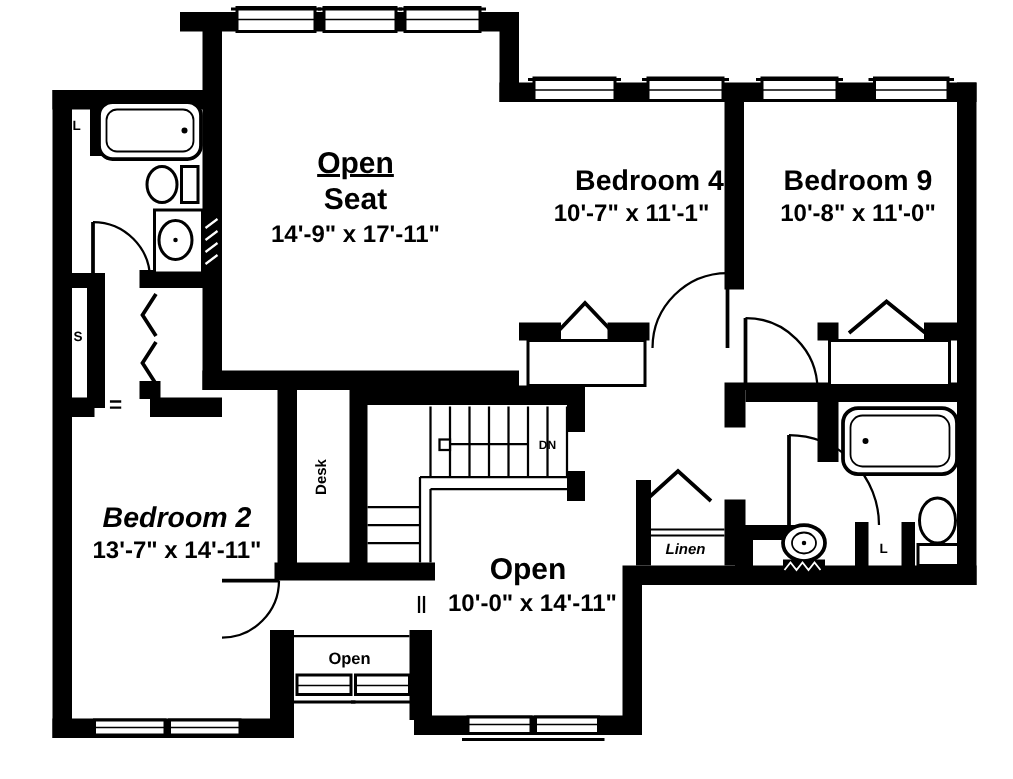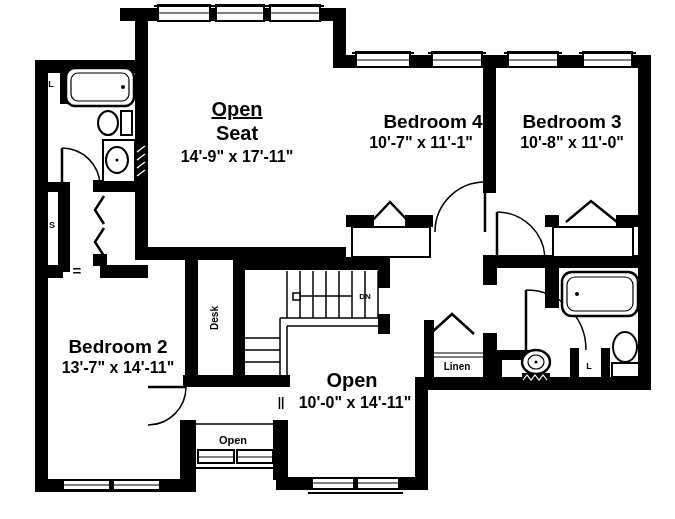--- a/index.html
+++ b/index.html
@@ -266,31 +266,31 @@
   </g>
 </svg>
 
   <div class="lbl room-name" style="left:237px;top:109px;text-decoration:underline;">Open</div>
   <div class="lbl room-name" style="left:237px;top:133px;">Seat</div>
   <div class="lbl room-dims" style="left:237px;top:157px;">14'-9" x 17'-11"</div>
 
   <div class="lbl room-name" style="left:409px;top:121px;font-size:19px;margin-left:24px;">Bedroom 4</div>
   <div class="lbl room-dims" style="left:421px;top:143px;">10'-7" x 11'-1"</div>
 
-  <div class="lbl room-name" style="left:572px;top:121px;font-size:19px;">Bedroom 3</div>
+  <div class="lbl room-name" style="left:572px;top:121px;font-size:19px;">Bedroom 9</div>
   <div class="lbl room-dims" style="left:572px;top:143px;">10'-8" x 11'-0"</div>
 
-  <div class="lbl room-name" style="left:118px;top:346px;font-size:19px;">Bedroom 2</div>
+  <div class="lbl room-name" style="left:118px;top:346px;font-size:19px;font-style:italic;">Bedroom 2</div>
   <div class="lbl room-dims" style="left:118px;top:368px;">13'-7" x 14'-11"</div>
 
   <div class="lbl room-name" style="left:352px;top:380px;">Open</div>
   <div class="lbl room-dims" style="left:355px;top:403px;">10'-0" x 14'-11"</div>
   <div class="lbl sym" style="left:281px;top:402px;font-size:12px;">||</div>
 
-  <div class="lbl small-lbl" style="left:457px;top:367px;">Linen</div>
+  <div class="lbl small-lbl" style="left:457px;top:367px;font-style:italic;">Linen</div>
   <div class="lbl small-lbl" style="left:233px;top:440px;font-size:11px;">Open</div>
   <div class="lbl desk-lbl" style="left:215px;top:318px;">Desk</div>
   <div class="lbl" style="left:365px;top:297px;font-size:8px;font-weight:bold;">DN</div>
 
   <div class="lbl tiny-lbl" style="left:51px;top:84px;">L</div>
   <div class="lbl tiny-lbl" style="left:52px;top:225px;">S</div>
   <div class="lbl tiny-lbl" style="left:589px;top:366px;">L</div>
   <div class="lbl sym" style="left:77px;top:270px;">=</div>
 
 </div>

